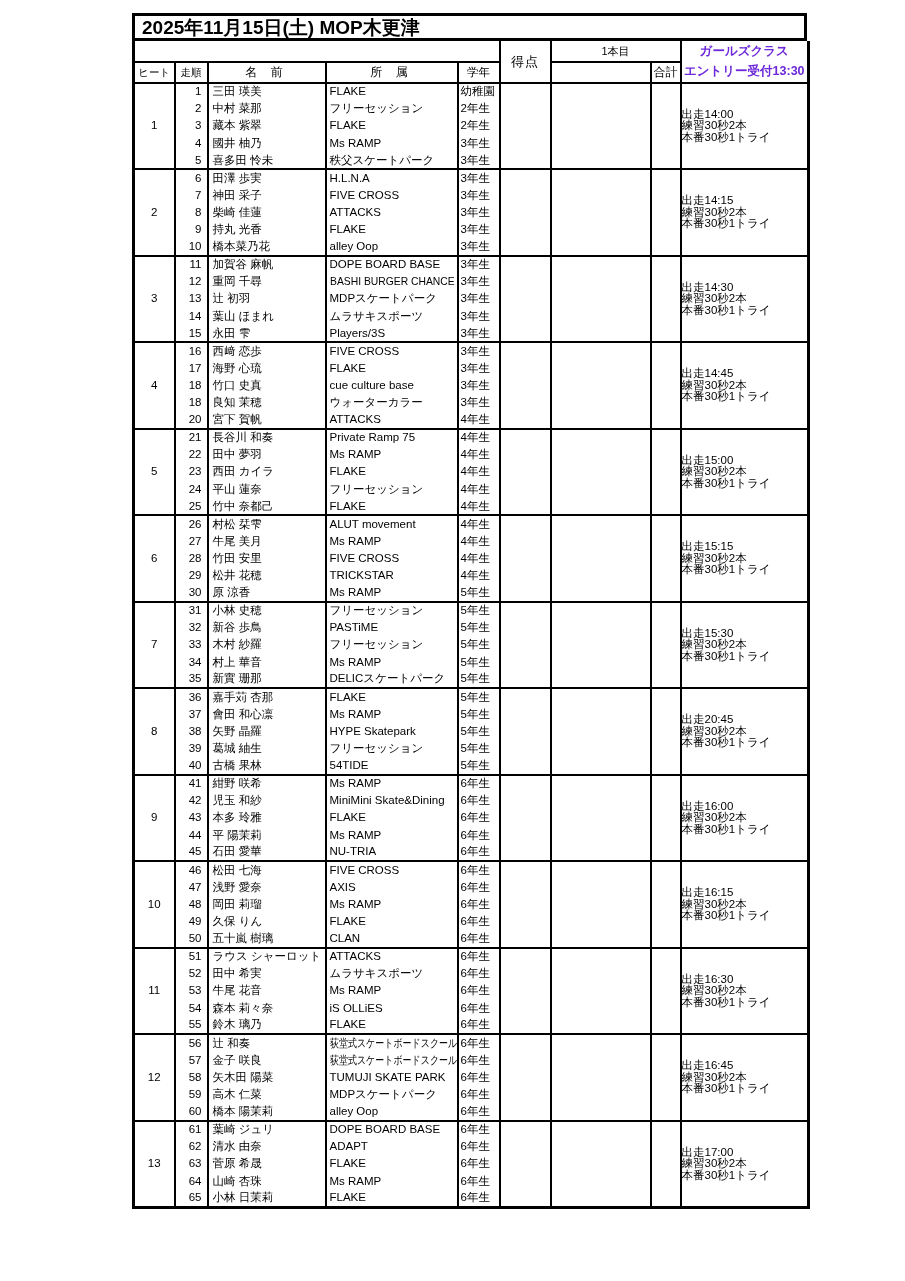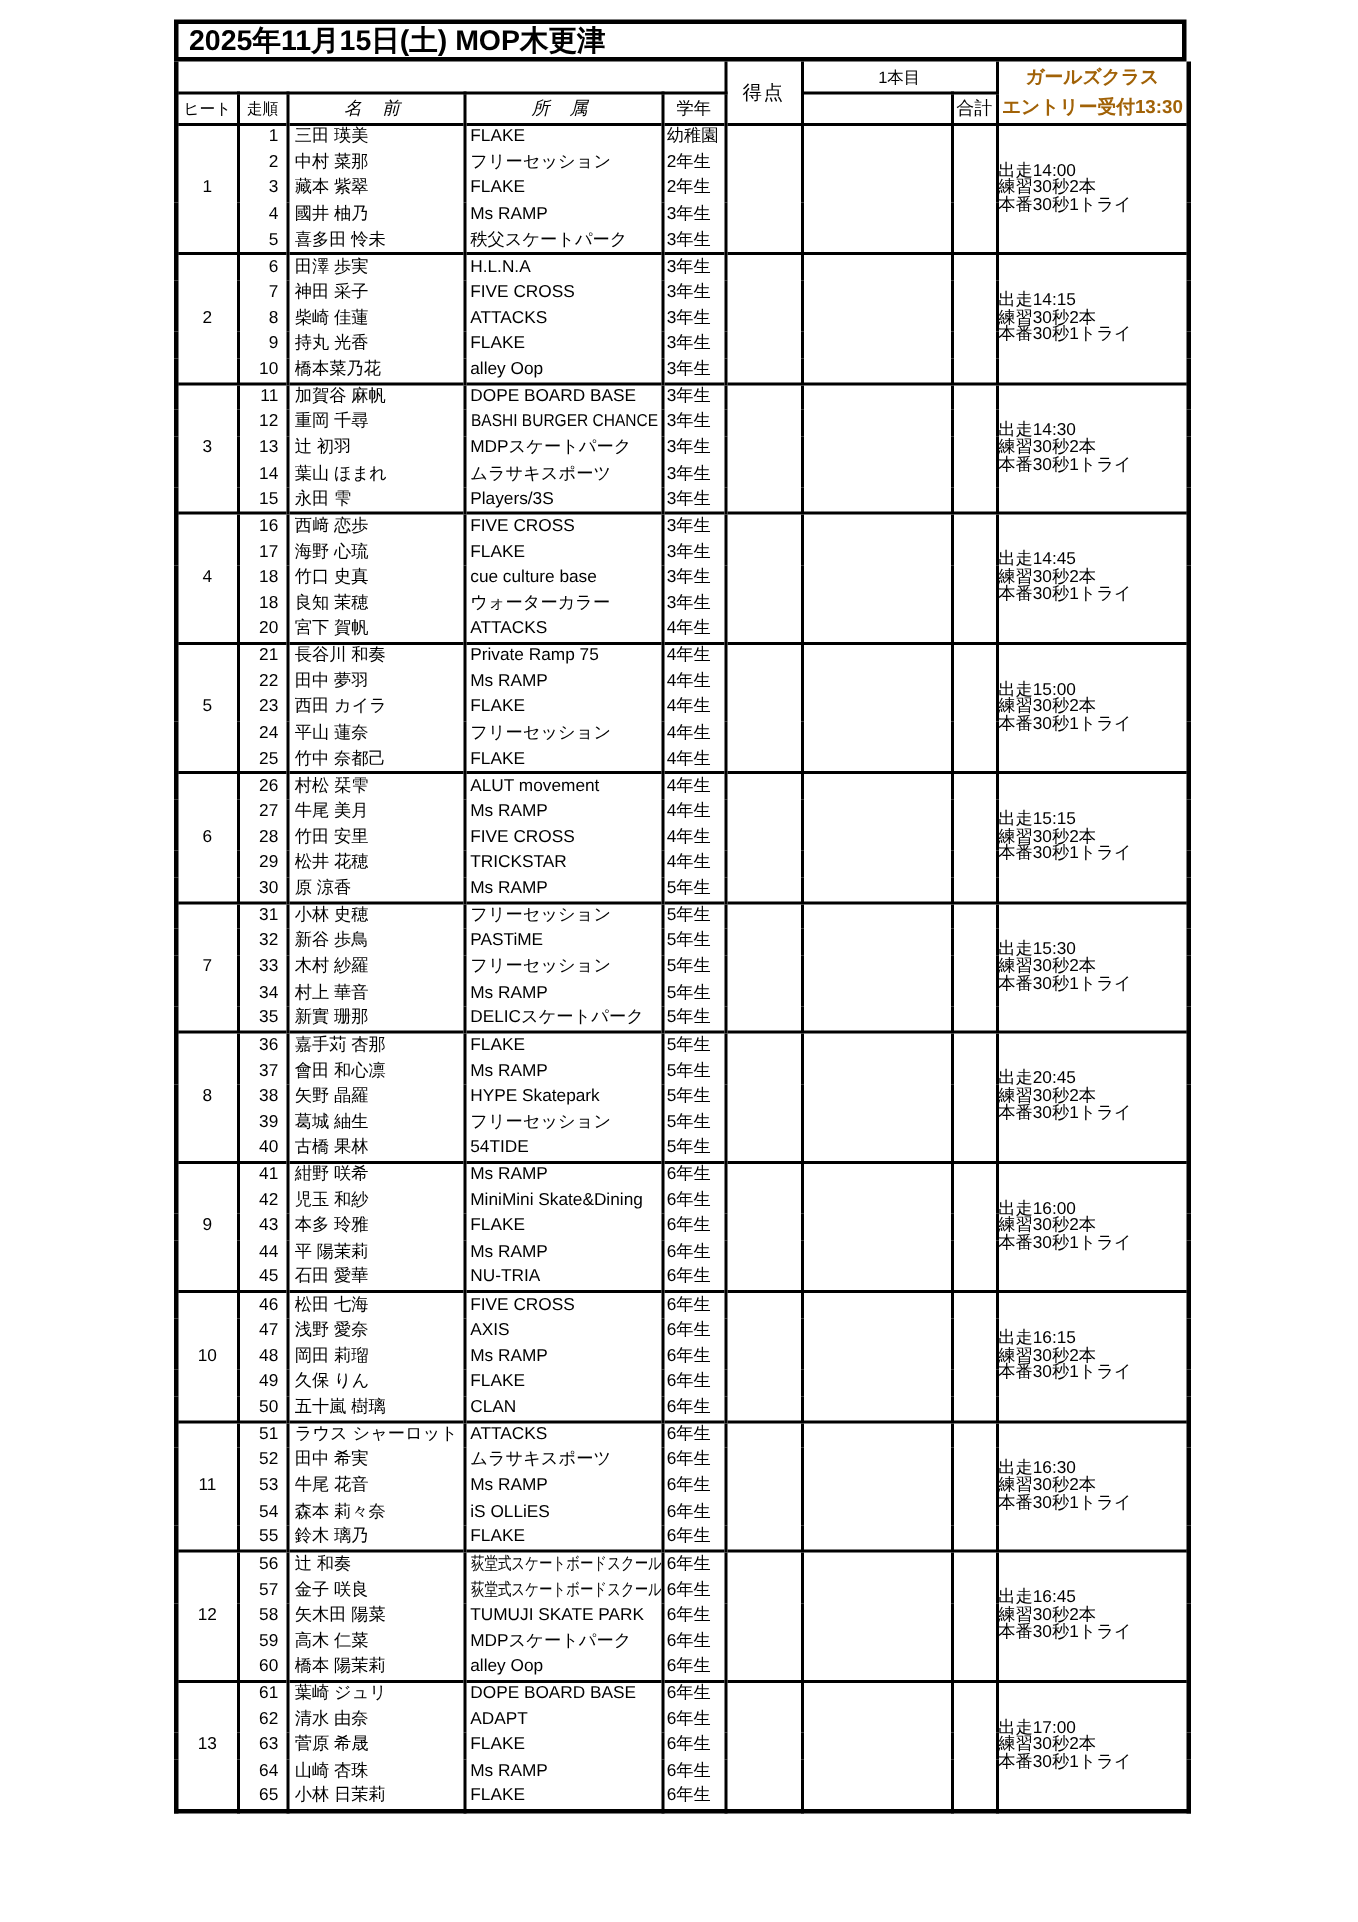--- a/index.html
+++ b/index.html
@@ -2,21 +2,21 @@
 <html lang="ja"><head>
 <meta charset="utf-8">
 <style>
   html,body{margin:0;padding:0;background:#ffffff;}
   body{
     width:905px;height:1281px;position:relative;
     font-family:"Liberation Sans","DejaVu Sans",sans-serif;
     color:#000;
   }
   *{box-sizing:border-box;}
-  .sheet{position:absolute;left:116px;top:13px;width:675px;}
+  .sheet{position:absolute;left:132px;top:13px;width:675px;}
   .title-row{
     border:3px solid #000;
     height:28px;display:flex;align-items:center;
     font-weight:bold;font-size:19px;line-height:1;
     padding:0 7px;white-space:nowrap;overflow:hidden;
   }
   .title-row.second{border-top:0;justify-content:space-between;}
   table{
     border-collapse:collapse;table-layout:fixed;width:675px;
     border:3px solid #000;border-top:0;
@@ -29,21 +29,21 @@
   th,td{
     border-left:2px solid #000;border-right:2px solid #000;
     padding:0;font-weight:normal;overflow:hidden;
   }
   thead tr{height:21px;}
   thead th{font-size:11.5px;text-align:center;vertical-align:middle;white-space:nowrap;}
   th.blank-strip{border-bottom:2px solid #000;}
   th.h-run1{border-bottom:2px solid #000;font-size:11px;margin-left:12px;}
   th.h-score{font-size:13px;letter-spacing:1px;}
   th.h-total{font-size:12px;}
-  .wide-label{letter-spacing:5px;font-size:12px;font-style:italic;}
+  .wide-label{letter-spacing:5px;font-size:12px;}
   th.h-class{
     font-size:12.5px;font-weight:bold;line-height:1.55;
     white-space:nowrap;
   }
   tbody.heat{border-top:2.5px solid #000;}
   tbody.heat td{height:17.3px;vertical-align:middle;font-size:11.5px;line-height:1;}
   td.heat-num{text-align:center;font-size:13.5px;}
   td.order{text-align:right;padding-right:5px;font-size:12.5px;}
   td.name{text-align:left;padding-left:4px;white-space:nowrap;}
   td.club{text-align:left;padding-left:3px;white-space:nowrap;}
@@ -70,21 +70,21 @@
         <col class="c-score">
         <col class="c-run1">
         <col class="c-total">
         <col class="c-sched">
     </colgroup>
     <thead>
       <tr>
         <th class="blank-strip" colspan="5"></th>
         <th class="h-score" rowspan="2">得点</th>
         <th class="h-run1" colspan="2">1本目</th>
-        <th class="h-class" id="class-note" rowspan="2" style="color: #a16207;">
+        <th class="h-class" id="class-note" rowspan="2" style="color: #6d28d9;">
           <div>ガールズクラス</div>
           <div>エントリー受付13:30</div>
         </th>
       </tr>
       <tr>
         <th style="font-size:10.5px;">ヒート</th>
         <th style="font-size:10.5px;">走順</th>
         <th class="wide-label">名 前</th>
         <th class="wide-label">所 属</th>
         <th>学年</th>

